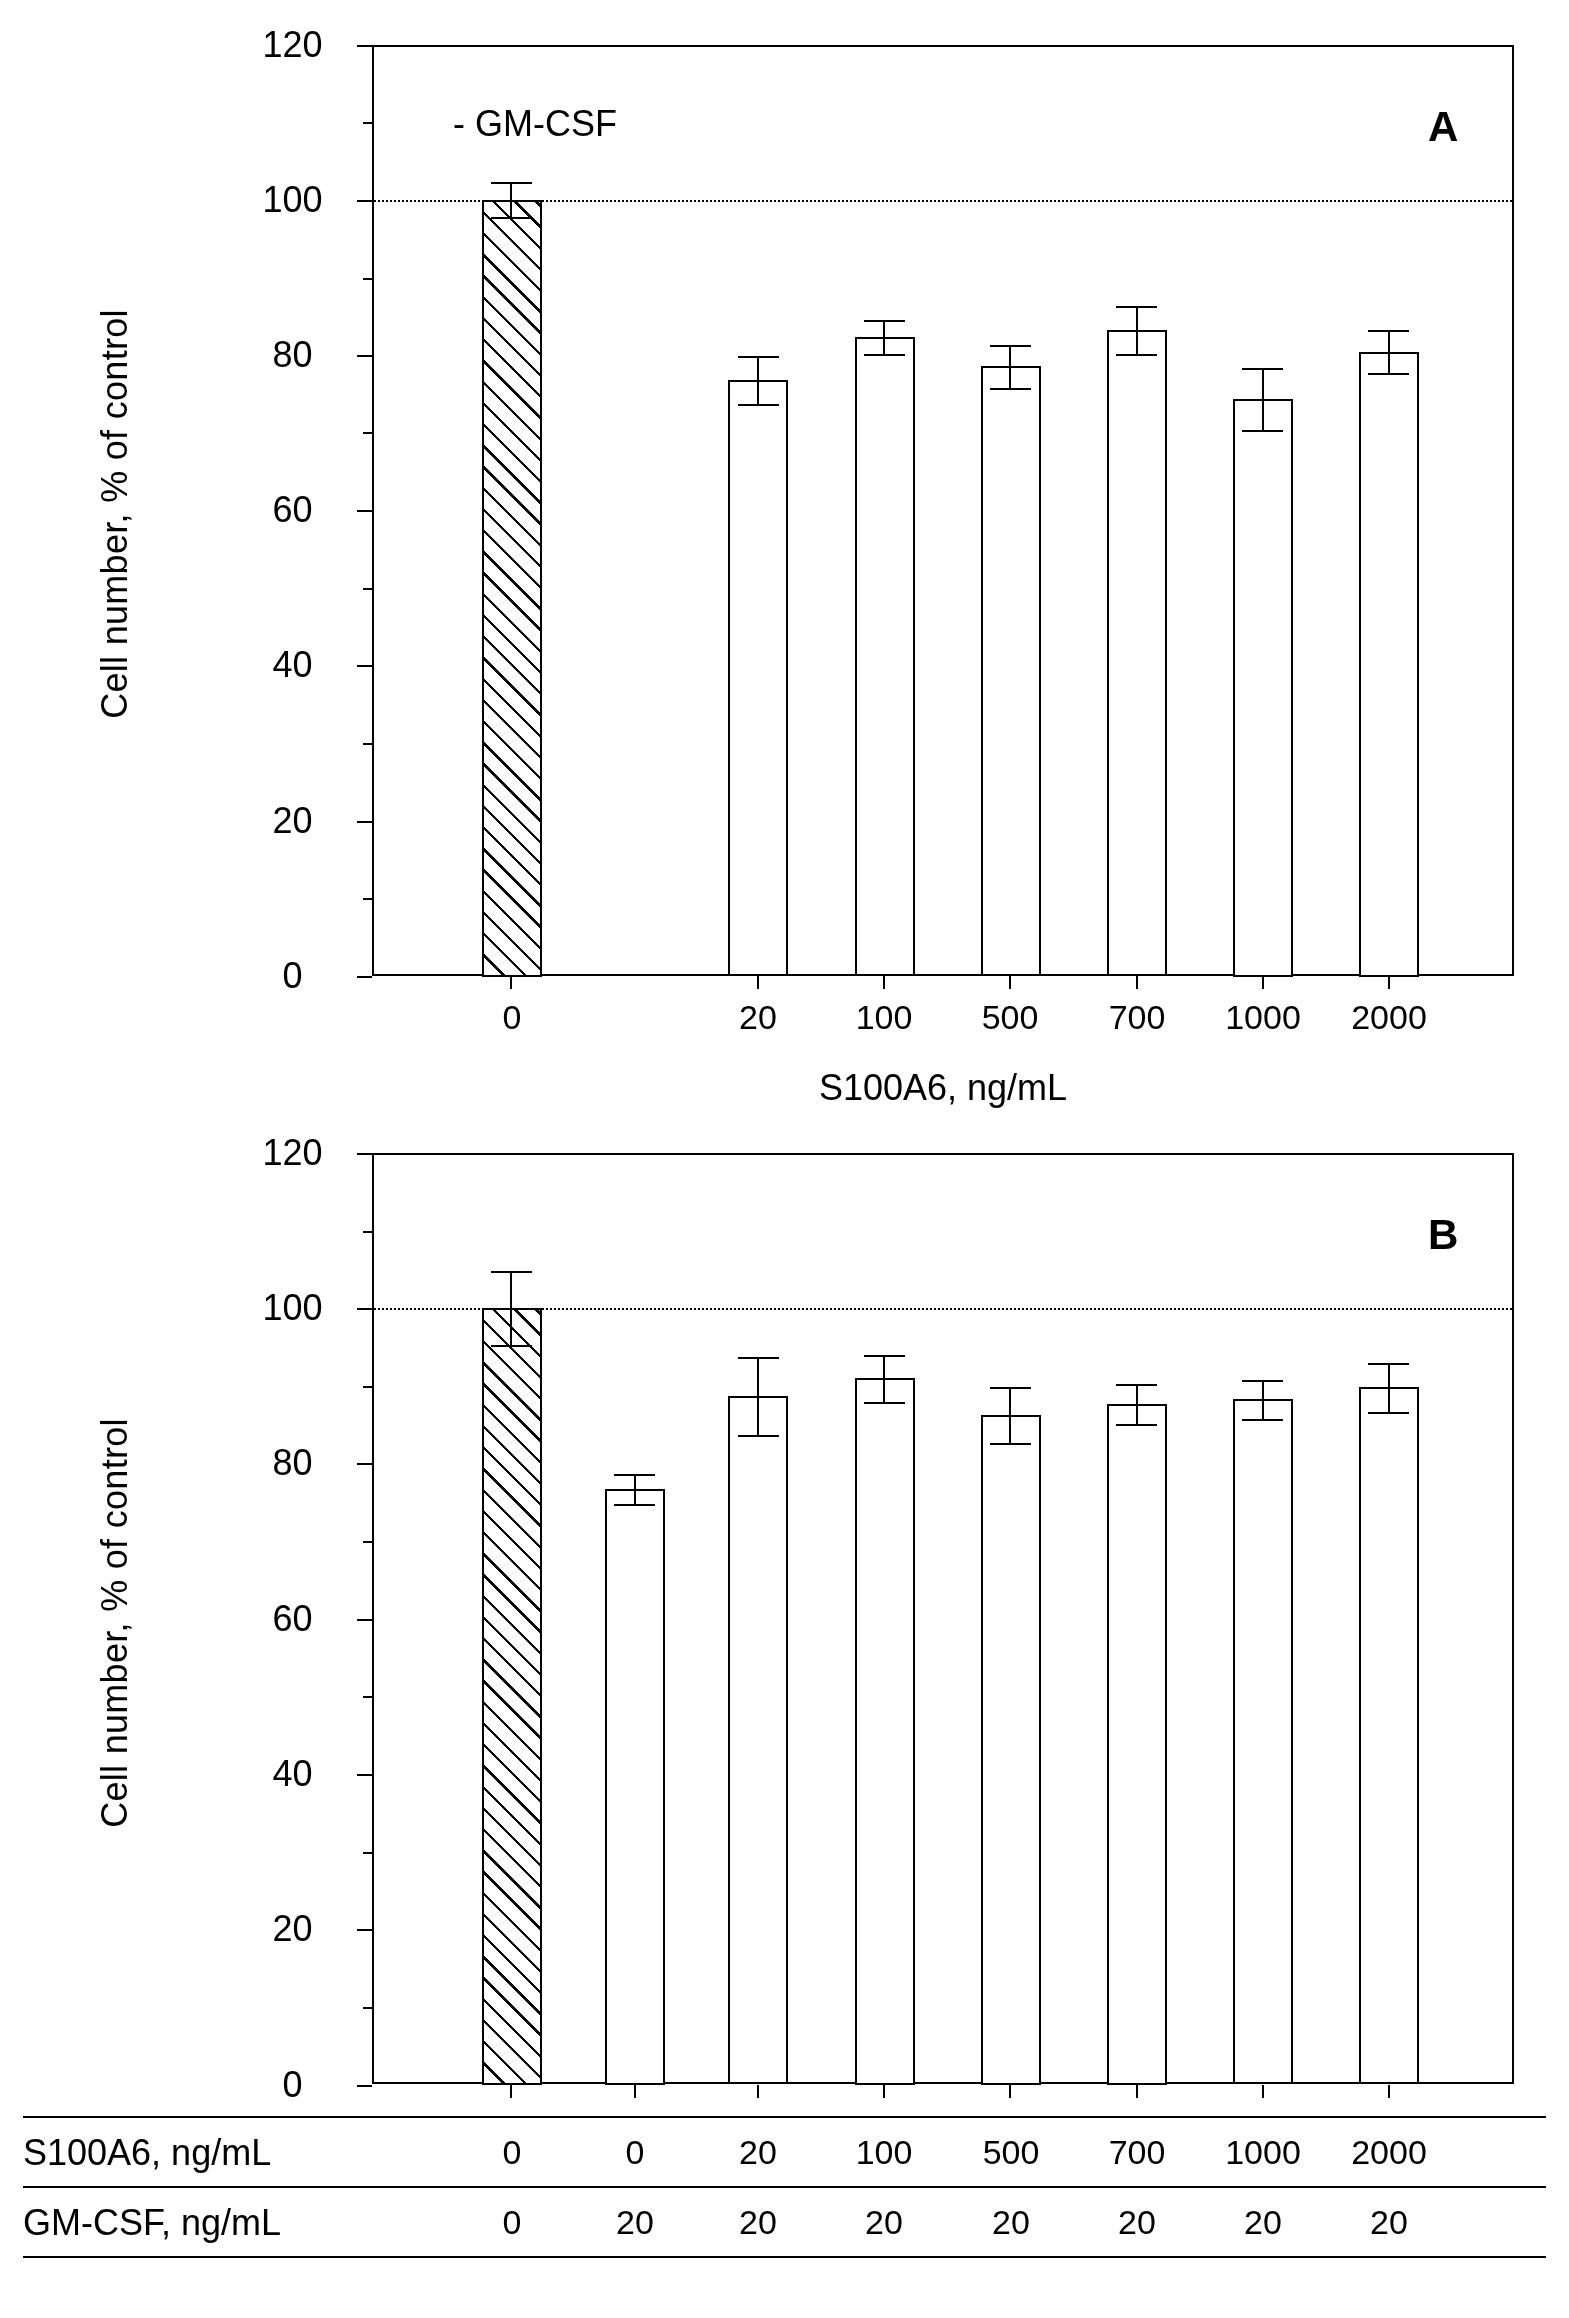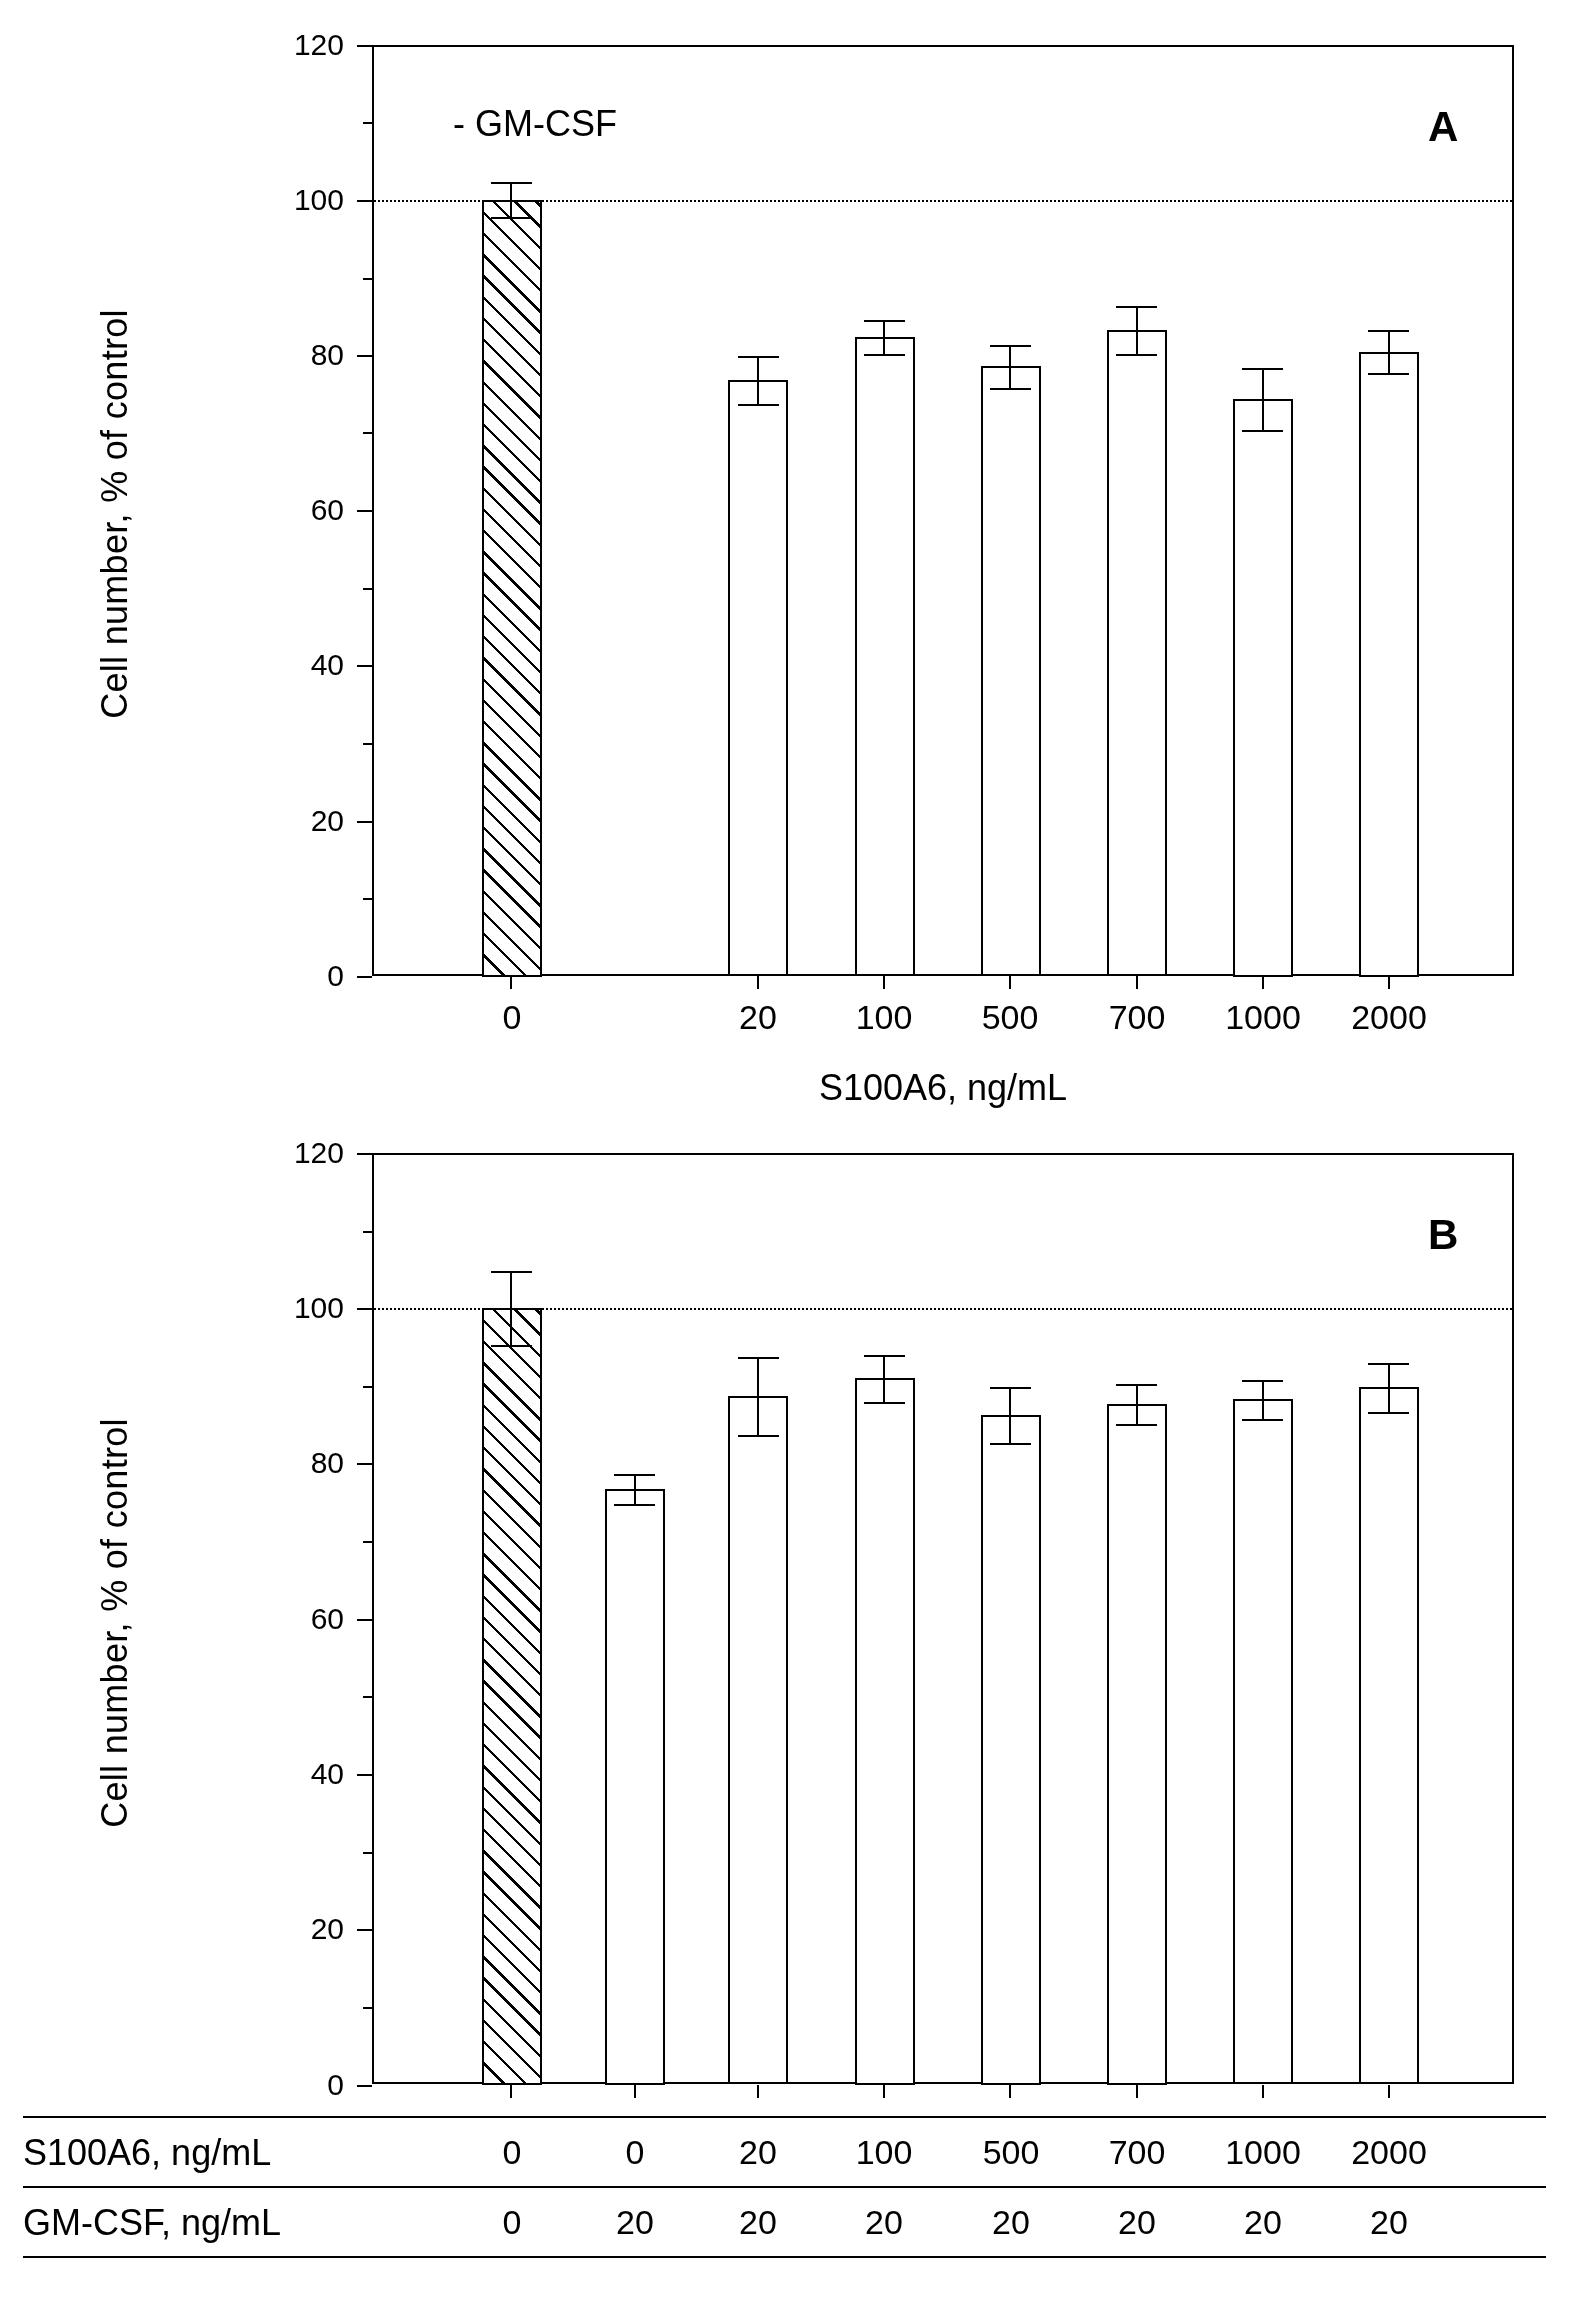--- a/index.html
+++ b/index.html
@@ -36,22 +36,22 @@
   .y-axis-label {
     position: absolute;
     transform-origin: center center;
     white-space: nowrap;
     font-size: 36px;
     letter-spacing: 0.3px;
   }
   .y-tick-label {
     position: absolute;
     right: 0;
-    text-align: right;
-    font-size: 30px;
+    text-align: center;
+    font-size: 36px;
     line-height: 1;
     transform: translateY(-50%);
   }
   .tick-major {
     position: absolute;
     background: #000;
     height: 2.3px;
     width: 15px;
   }
   .tick-minor {

